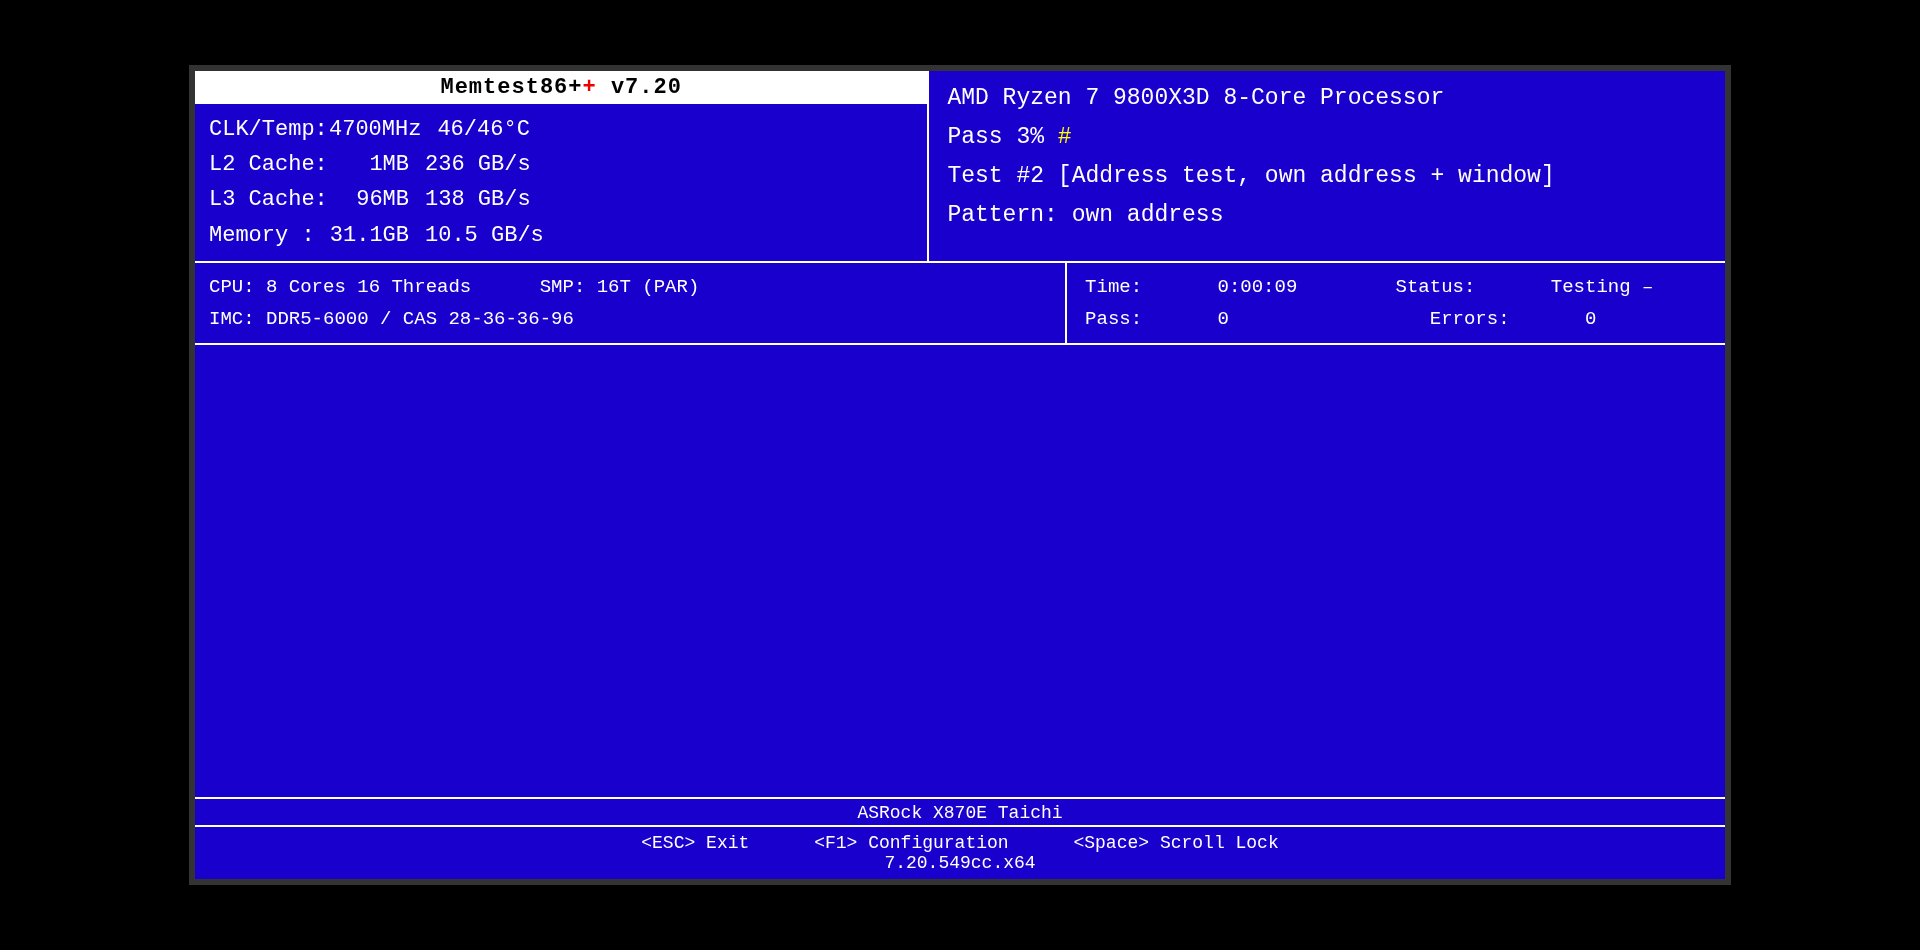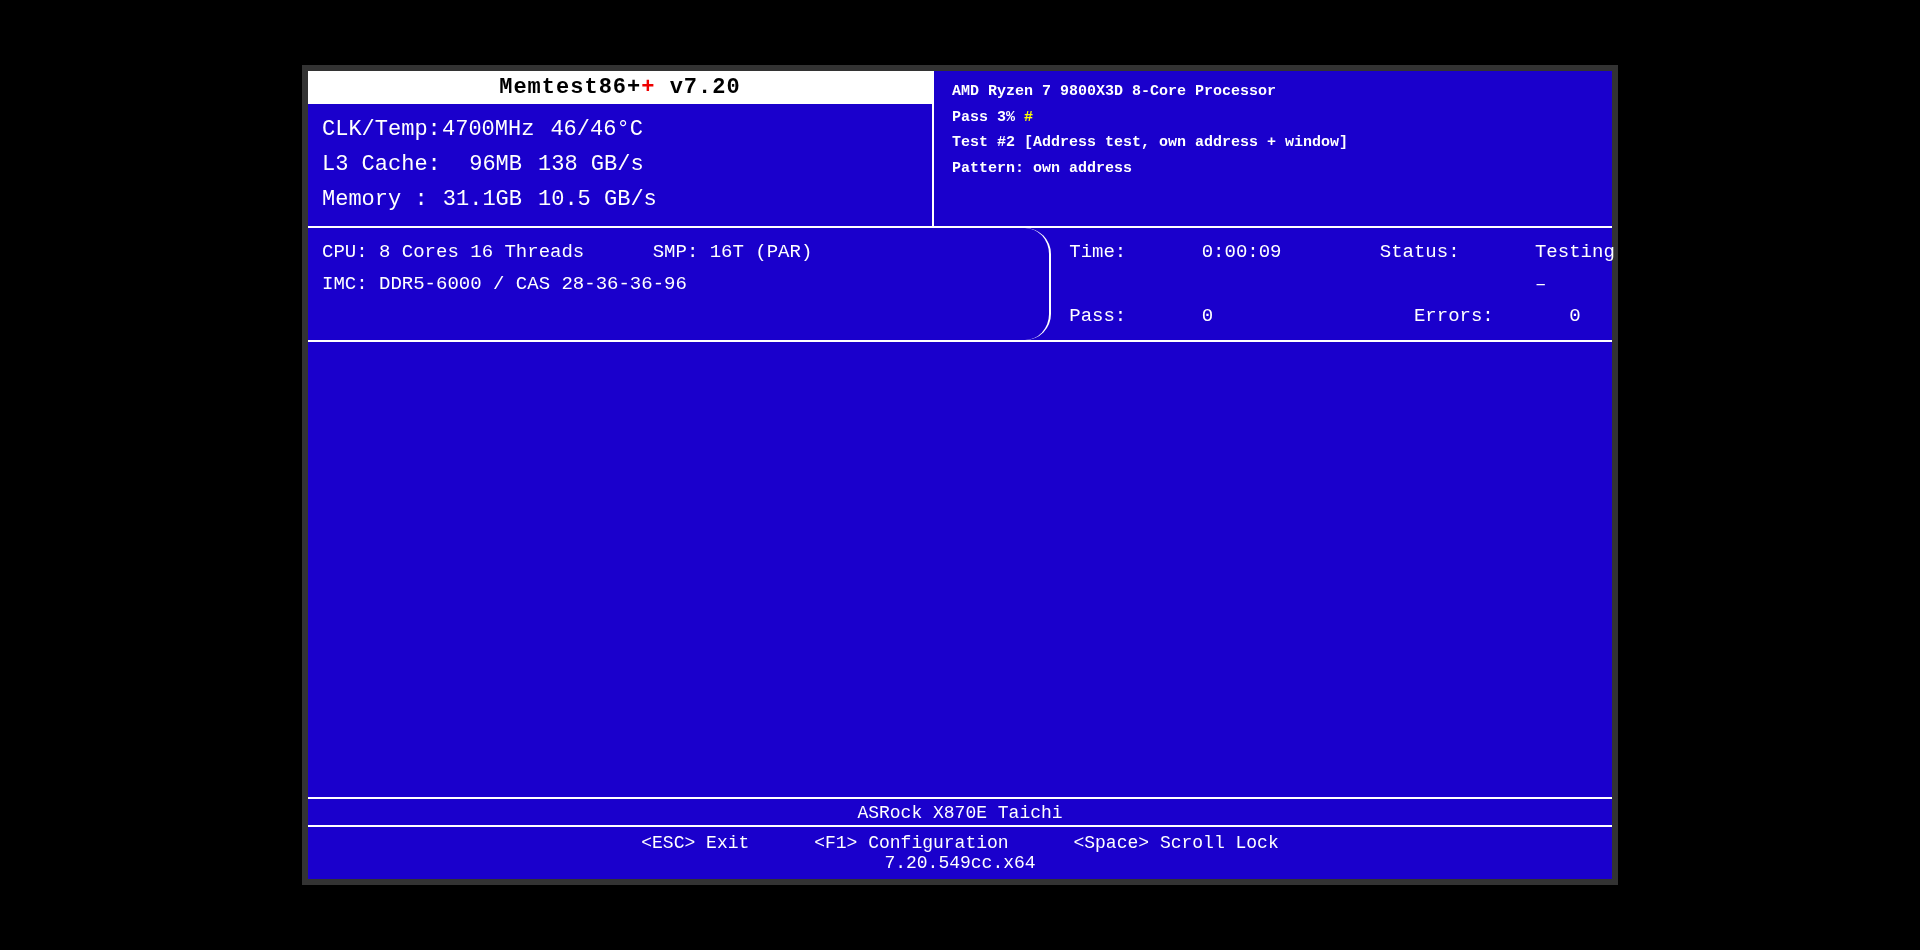--- a/index.html
+++ b/index.html
@@ -12,21 +12,21 @@
       width: 1920px;
       height: 950px;
       background: #000;
       display: flex;
       align-items: center;
       justify-content: center;
       font-family: 'Courier New', Courier, monospace;
     }
 
     .screen-outer {
-      width: 1316px;
+      width: 1542px;
       height: 820px;
       background: #1a00cc;
       border: 6px solid #333;
       position: relative;
       display: flex;
       flex-direction: column;
     }
 
     .top-section {
       display: flex;
@@ -79,39 +79,37 @@
     .info-val2 {
       min-width: 100px;
       text-align: right;
       padding-left: 16px;
     }
 
     .top-right {
       width: 52%;
       padding: 8px 18px;
       color: #fff;
-      font-size: 15px;
+      font-size: 23px;
       line-height: 1.7;
-      font-weight: bold;
     }
 
     .middle-section {
       display: flex;
       border-bottom: 2px solid #fff;
       flex-shrink: 0;
     }
 
     .middle-left {
       width: 57%;
       border-right: 2px solid #fff;
       padding: 8px 14px;
       color: #fff;
       font-size: 19px;
       line-height: 1.7;
-      border-radius: 26px;
     }
 
     .middle-right {
       width: 43%;
       padding: 8px 18px;
       color: #fff;
       font-size: 19px;
       line-height: 1.7;
     }
 
@@ -164,20 +162,25 @@
 
     <div class="top-left">
       <div class="title-bar">
         <span>Memtest86+</span><span class="plus">+</span><span> v7.20</span>
       </div>
       <div class="info-grid">
         <div class="info-row">
           <span class="info-label">CLK/Temp:</span>
           <span class="info-val1">4700MHz</span>
           <span class="info-val2">46/46°C</span>
+        </div>
+        <div class="info-row">
+          <span class="info-label">L2 Cache:</span>
+          <span class="info-val1">1MB</span>
+          <span class="info-val2">236 GB/s</span>
         </div>
         <div class="info-row">
           <span class="info-label">L3 Cache:</span>
           <span class="info-val1">96MB</span>
           <span class="info-val2">138 GB/s</span>
         </div>
         <div class="info-row">
           <span class="info-label">Memory  :</span>
           <span class="info-val1">31.1GB</span>
           <span class="info-val2">10.5 GB/s</span>

